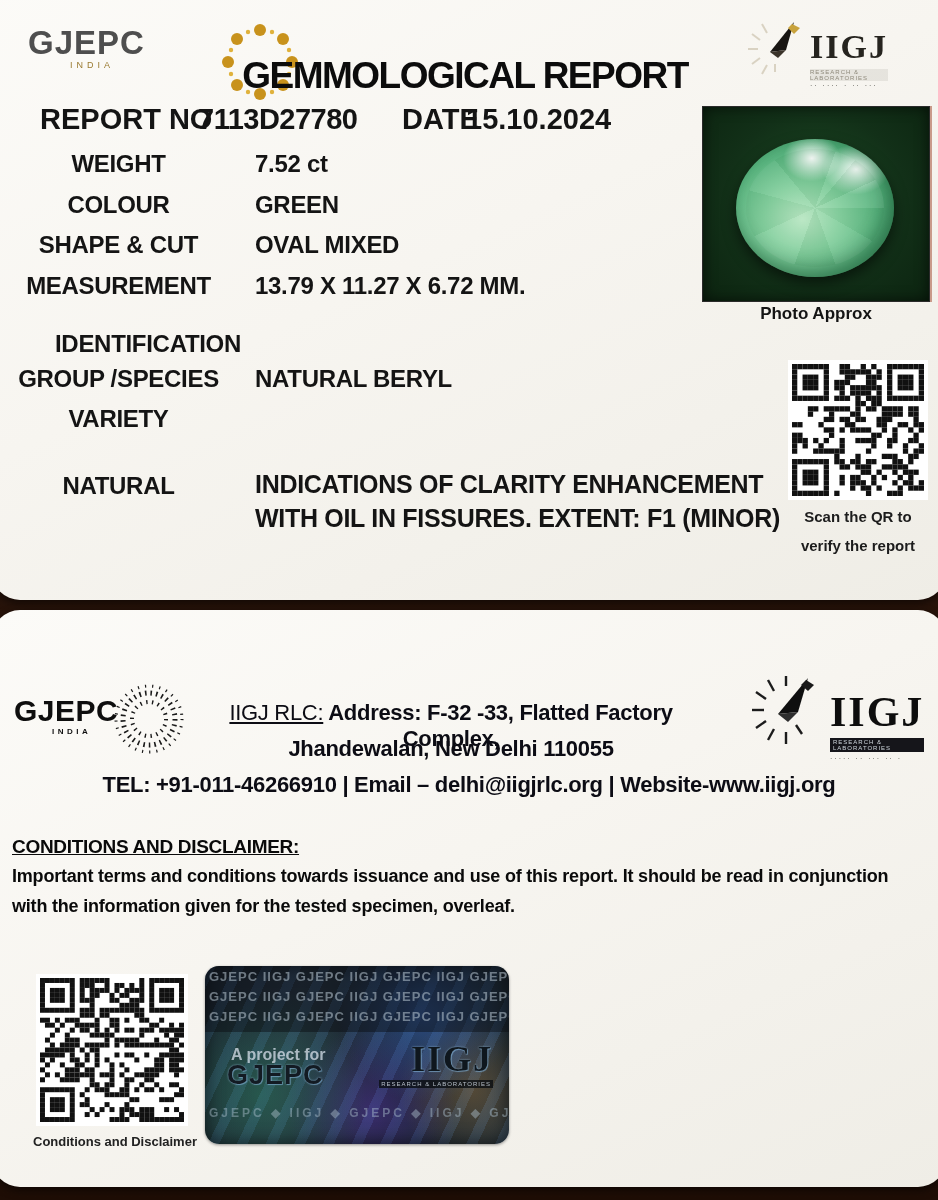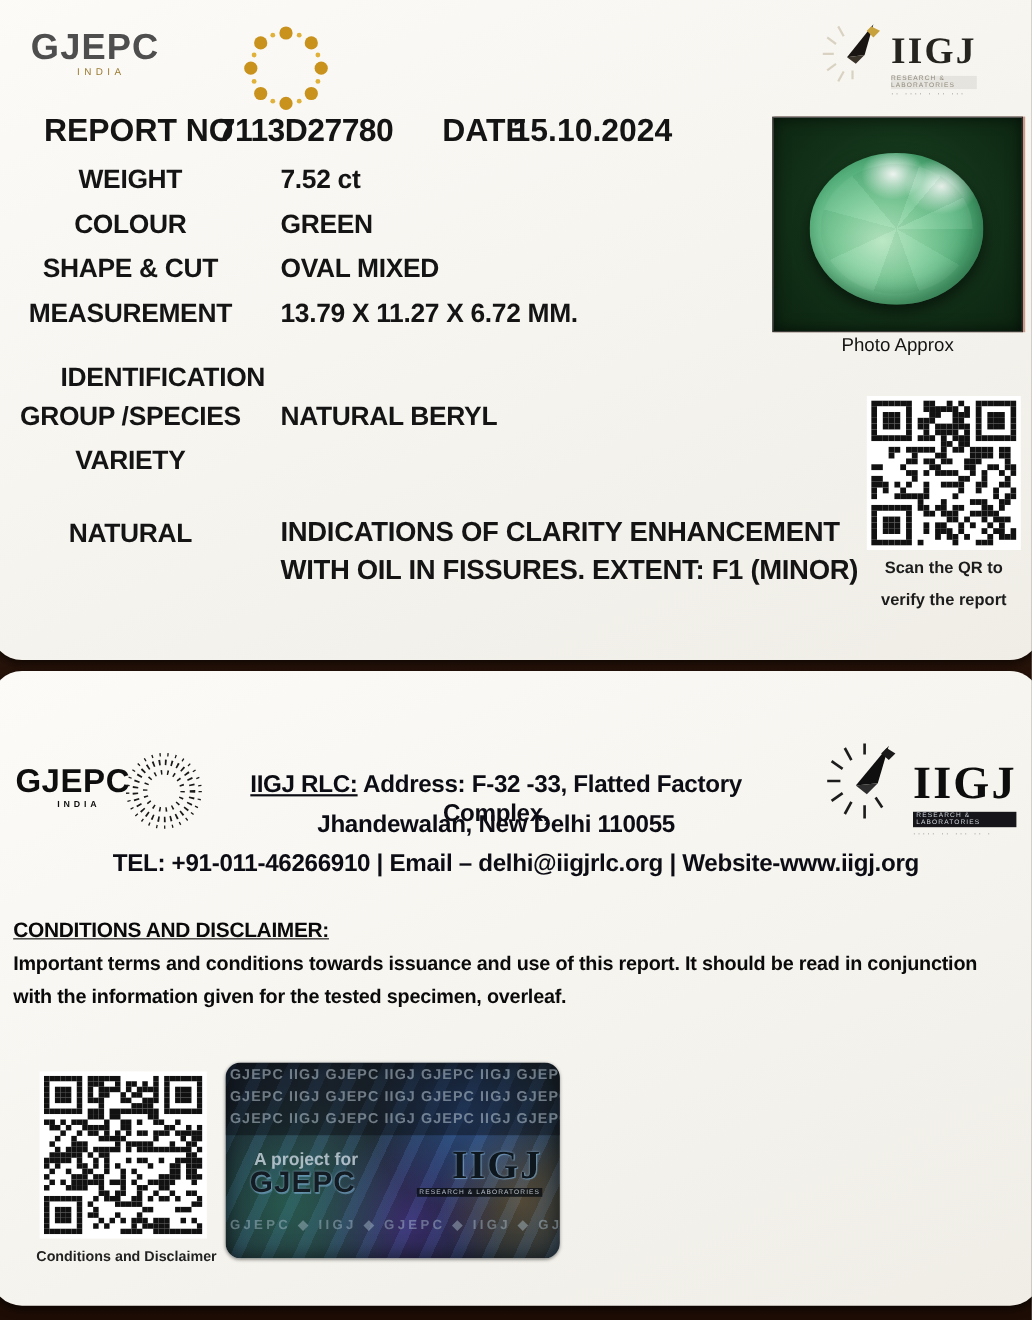--- a/index.html
+++ b/index.html
@@ -59,36 +59,36 @@
   .gem-facets {
     position:absolute; inset:10px; border-radius:50%;
     background:
       conic-gradient(from 20deg, rgba(255,255,255,.10) 0 20deg, rgba(0,60,20,.08) 20deg 45deg,
         rgba(255,255,255,.12) 45deg 70deg, rgba(0,60,20,.06) 70deg 100deg,
         rgba(255,255,255,.08) 100deg 140deg, rgba(0,60,20,.08) 140deg 180deg,
         rgba(255,255,255,.10) 180deg 225deg, rgba(0,60,20,.06) 225deg 265deg,
         rgba(255,255,255,.08) 265deg 300deg, rgba(0,60,20,.08) 300deg 360deg);
     opacity:.6;
   }
-  .photo-caption { left:702px; top:304px; width:228px; text-align:center; font-size:17px; font-weight:400; }
+  .photo-caption { left:702px; top:304px; width:228px; text-align:center; font-size:17px; font-weight:700; }
 
   .qr { background:#fff; padding:4px; }
   .qr svg { display:block; }
   .qr-front { left:788px; top:360px; width:140px; height:140px; }
   .qr-front-cap { left:766px; width:184px; text-align:center; font-size:15px; font-weight:700; color:#1c1c1c; }
 
   
   .gjepc-black-text { font-size:30px; font-weight:800; color:#0e0e0e; letter-spacing:0.5px; }
   .gjepc-black-sub  { font-size:8px; letter-spacing:3.5px; color:#101010; font-weight:700; margin-left:38px; margin-top:-1px; }
 
   .addr { text-align:center; font-weight:700; letter-spacing:-0.3px; color:#0c0c14; }
   .addr-1 { left:186px; top:90px;  width:530px; font-size:22px; }
   .addr-2 { left:186px; top:126px; width:530px; font-size:22px; }
   .addr-3 { left:60px;  top:162px; width:818px; font-size:22px; }
-  .u { text-decoration:underline; font-weight:700; }
+  .u { text-decoration:underline; font-weight:400; }
 
   .iigj-wordmark { font-weight:900; letter-spacing:2px; font-family:"Liberation Serif", serif; }
   .iigj-subbar { background:#15151a; color:#cfd6dd; font-size:6px; letter-spacing:1px; padding:1px 3px; display:inline-block; margin-top:2px; }
   .iigj-dashes { font-size:7px; color:#6a6a64; letter-spacing:2px; margin-top:1px; }
 
   .cond-head { left:12px; top:226px; font-size:19px; font-weight:800; letter-spacing:-0.3px; text-decoration:underline; color:#0a0a0a; }
   .cond-body { left:12px; top:252px; width:916px; font-size:18px; font-weight:700; letter-spacing:-0.2px; line-height:1.65; color:#0a0a0a; }
 
   .qr-back { left:36px; top:364px; width:152px; height:152px; }
   .qr-back-cap { left:20px; top:524px; width:190px; text-align:center; font-size:13px; font-weight:800; color:#222; }
@@ -165,20 +165,21 @@
         <polygon points="28,36 44,34 36,42" fill="#3a332a"></polygon>
         <polygon points="50,8 58,12 52,18 46,12" fill="#c8a23c"></polygon>
       </svg>
       <div style="position:absolute; left:68px; top:12px;">
         <div class="iigj-wordmark" style="font-size:34px; color:#26241f;">IIGJ</div>
         <div style="font-size:6px; color:#8f8a7c; letter-spacing:1px; background:#7a756a22; margin-top:3px;">RESEARCH &amp; LABORATORIES</div>
         <div class="iigj-dashes">·· ···· · ·· ···</div>
       </div>
     </div>
 
+    <div class="abs title">GEMMOLOGICAL REPORT</div>
 
     <div class="abs report-row">
       <span class="abs rr-l1">REPORT NO</span>
       <span class="abs rr-v1">7113D27780</span>
       <span class="abs rr-l2">DATE</span>
       <span class="abs rr-v2">15.10.2024</span>
     </div>
 
     <div class="abs f-label" style="top:150px;">WEIGHT</div>
     <div class="abs f-value" style="top:150px;">7.52 ct</div>

